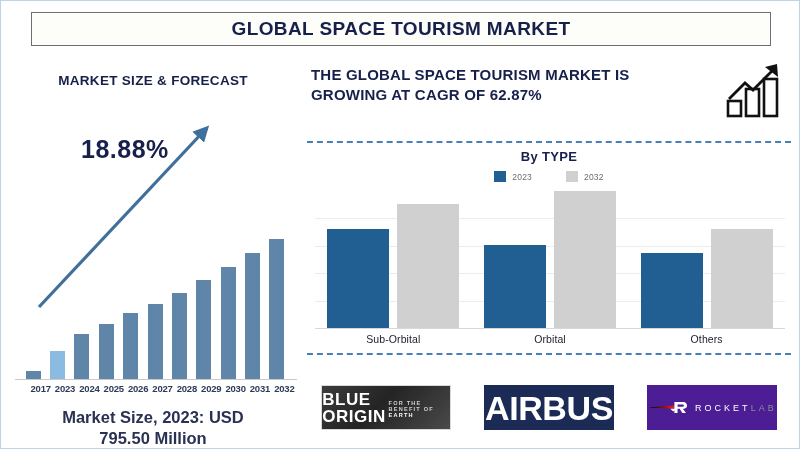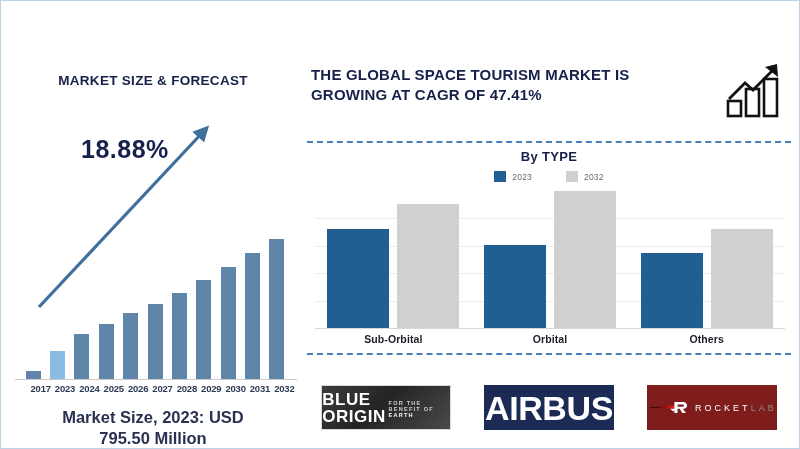--- a/index.html
+++ b/index.html
@@ -255,21 +255,21 @@
     left: 10px;
     top: 274px;
     width: 470px;
     height: 16px;
   }
   .cat-lab {
     position: absolute;
     top: 0;
     text-align: center;
     font-size: 10.5px;
-    font-weight: bold;
+    font-weight: normal;
     color: #1c1c28;
     letter-spacing: 0.1px;
   }
 
   
   .kp-title {
     position: absolute;
     left: 0;
     top: 302px;
     width: 488px;
@@ -325,21 +325,21 @@
   }
   .ab-name {
     color: #ffffff;
     font-size: 34px;
     font-weight: bold;
     letter-spacing: -0.4px;
     line-height: 1;
   }
   
   .logo-rocketlab {
-    background: #7f1d1d;
+    background: #4c1d95;
     position: relative;
     padding-top: 0;
   }
   .rl-mark {
     width: 92px;
     height: 25px;
     position: relative;
   }
   .rl-name {
     font-size: 9px;
@@ -348,20 +348,23 @@
     color: #ffffff;
     font-weight: normal;
   }
   .rl-name .lab { color: #8d8d8d; }
 </style>
 </head>
 <body>
 
 <div id="page">
 
+  <div class="title-box">
+    <span class="title-text">GLOBAL SPACE TOURISM MARKET</span>
+  </div>
 
   <div class="left-panel">
 
     <div class="ms-heading">MARKET SIZE &amp; FORECAST</div>
 
     <div class="cagr-big">18.88%</div>
 
     <svg class="trend-arrow" viewBox="0 0 288 220">
       <defs>
         <marker id="arrowhead" markerWidth="5" markerHeight="5" refX="2.2" refY="2.5" orient="auto">
@@ -424,21 +427,21 @@
     <div class="ms-caption">
       <span>Market Size, 2023: USD</span><br>
       <span>795.50 Million</span>
     </div>
   </div>
 
   <div class="right-panel">
 
     <div class="grow-text">
       <span>THE GLOBAL SPACE TOURISM MARKET IS</span><br>
-      <span>GROWING AT CAGR OF 47.41%</span>
+      <span>GROWING AT CAGR OF 62.87%</span>
     </div>
 
     <svg class="grow-icon" viewBox="0 0 62 58">
       <rect x="3" y="40" width="13" height="15" fill="none" stroke="#111111" stroke-width="2.6"></rect>
       <rect x="21" y="28" width="13" height="27" fill="none" stroke="#111111" stroke-width="2.6"></rect>
       <rect x="39" y="18" width="13" height="37" fill="none" stroke="#111111" stroke-width="2.6"></rect>
       <polyline points="4,38 20,22 28,29 50,7" fill="none" stroke="#111111" stroke-width="2.8" stroke-linejoin="miter"></polyline>
       <polygon points="52,3 53,16 40,6" fill="#111111"></polygon>
     </svg>
 

